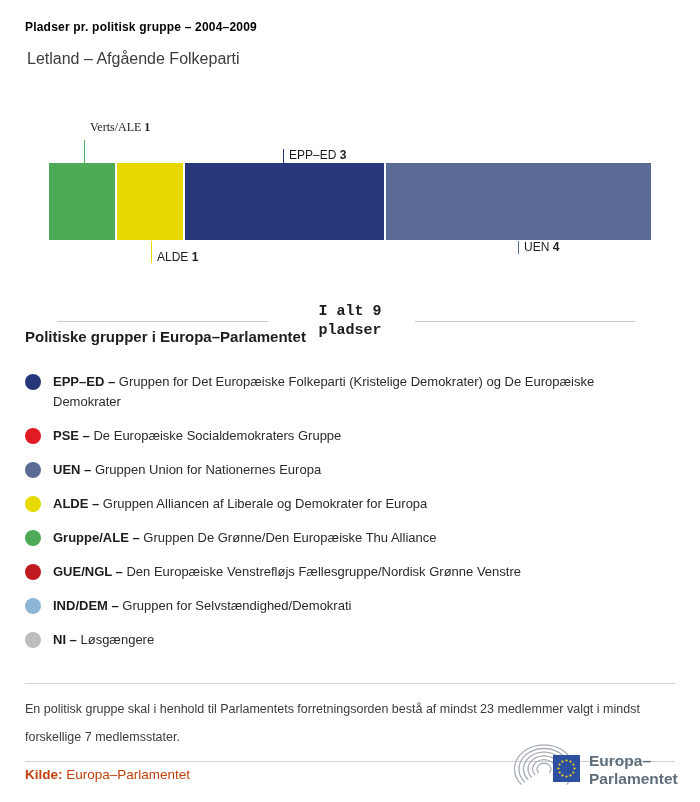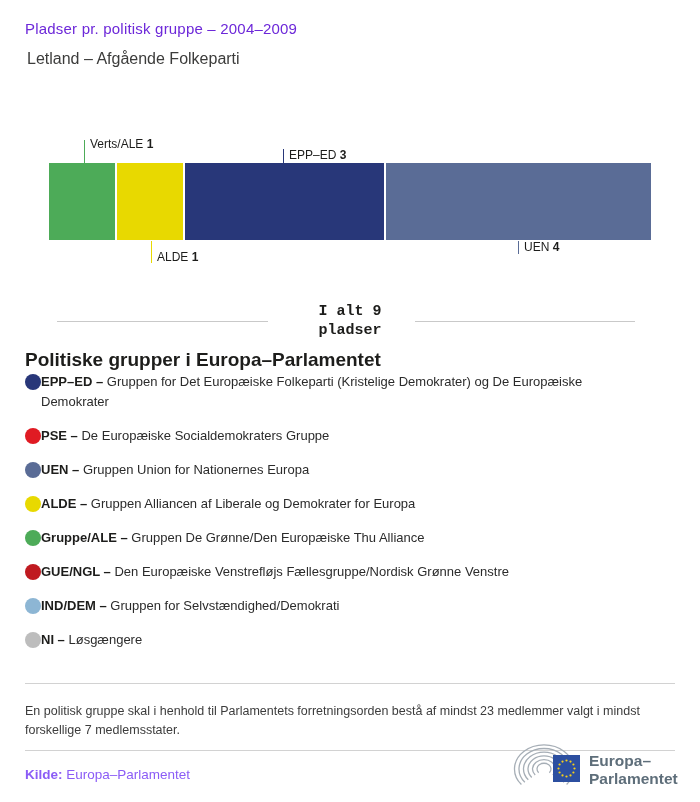--- a/index.html
+++ b/index.html
@@ -1,60 +1,60 @@
 <!DOCTYPE html>
 <html><head>
 <meta charset="utf-8">
 <style>
   html,body{margin:0;padding:0;background:#fff;}
   .page{position:relative;width:700px;height:802px;background:#ffffff;
         font-family:"Liberation Sans",sans-serif;color:#1d1d1b;overflow:hidden;}
 
-  .title{position:absolute;left:25px;top:20px;font-size:15px;font-weight:normal;
-         color:#6d28d9;letter-spacing:.2px;}
+  .title{position:absolute;left:25px;top:20px;font-size:12px;font-weight:bold;
+         color:#000000;letter-spacing:.2px;}
   .subtitle{position:absolute;left:27px;top:50px;font-size:16px;color:#3c3c3b;}
 
   
   .bar{position:absolute;left:49px;top:163px;width:602px;height:77px;display:flex;gap:2px;}
   .seg{flex-basis:0;height:100%;}
 
   
   .tick{position:absolute;width:0;border-left:1.5px solid #000;}
   #tick-verts{left:84px;top:140px;height:23px;}
   #tick-epp{left:283px;top:149px;height:14px;}
   #tick-alde{left:151px;top:241px;height:22px;}
   #tick-uen{left:518px;top:241px;height:13px;}
   .bar-label{position:absolute;font-size:12px;color:#1d1d1b;white-space:nowrap;}
   .bar-label b{font-weight:bold;}
-  #lbl-verts{left:90px;top:137px;}
+  #lbl-verts{left:90px;top:120px;font-family:Liberation Serif, serif;}
   #lbl-epp{left:289px;top:148px;}
   #lbl-alde{left:157px;top:250px;}
   #lbl-uen{left:524px;top:240px;}
 
   
   .divline{position:absolute;top:321px;height:1px;background:#c9c9c9;}
   #divline-left{left:57px;width:211px;}
   #divline-right{left:415px;width:220px;}
   .total{position:absolute;left:250px;top:302px;width:200px;text-align:center;
          font-family:Liberation Mono, monospace;font-weight:bold;font-size:15px;
          line-height:19px;color:#1d1d1b;}
 
-  .legend-heading{position:absolute;left:25px;top:349px;font-size:19px;font-weight:bold;}
+  .legend-heading{position:absolute;left:25px;top:328px;font-size:15px;font-weight:bold;}
 
   .legend{position:absolute;left:25px;top:372px;width:612px;}
-  .lg-item{display:flex;gap:0;margin-bottom:14px;align-items:flex-start;}
+  .lg-item{display:flex;gap:12px;margin-bottom:14px;align-items:flex-start;}
   .dot{width:16px;height:16px;border-radius:50%;flex:0 0 16px;margin-top:2px;background:#999;}
   .lg-text{margin:0;font-size:13px;line-height:20px;color:#2b2b2b;}
   .lg-text b{color:#1d1d1b;}
 
   .footnote{position:absolute;left:25px;top:683px;width:650px;
             border-top:1px solid #d2d2d2;border-bottom:1px solid #d2d2d2;
-            padding:18px 0 10px;font-size:12.5px;line-height:19px;color:#3c3c3c;}
+            padding:11px 0 10px;font-size:12.5px;line-height:28px;color:#3c3c3c;}
 
-  .source{position:absolute;left:25px;top:767px;font-size:13.5px;color:#8b5cf6;}
+  .source{position:absolute;left:25px;top:767px;font-size:13.5px;color:#c2410c;}
   .source b{font-weight:bold;}
 
   .logo{position:absolute;left:513px;top:742px;}
   .logo text{font-family:"Liberation Sans",sans-serif;font-weight:bold;fill:#5e6e7a;}
 </style>
 </head>
 <body>
 
 <div class="page">
 

